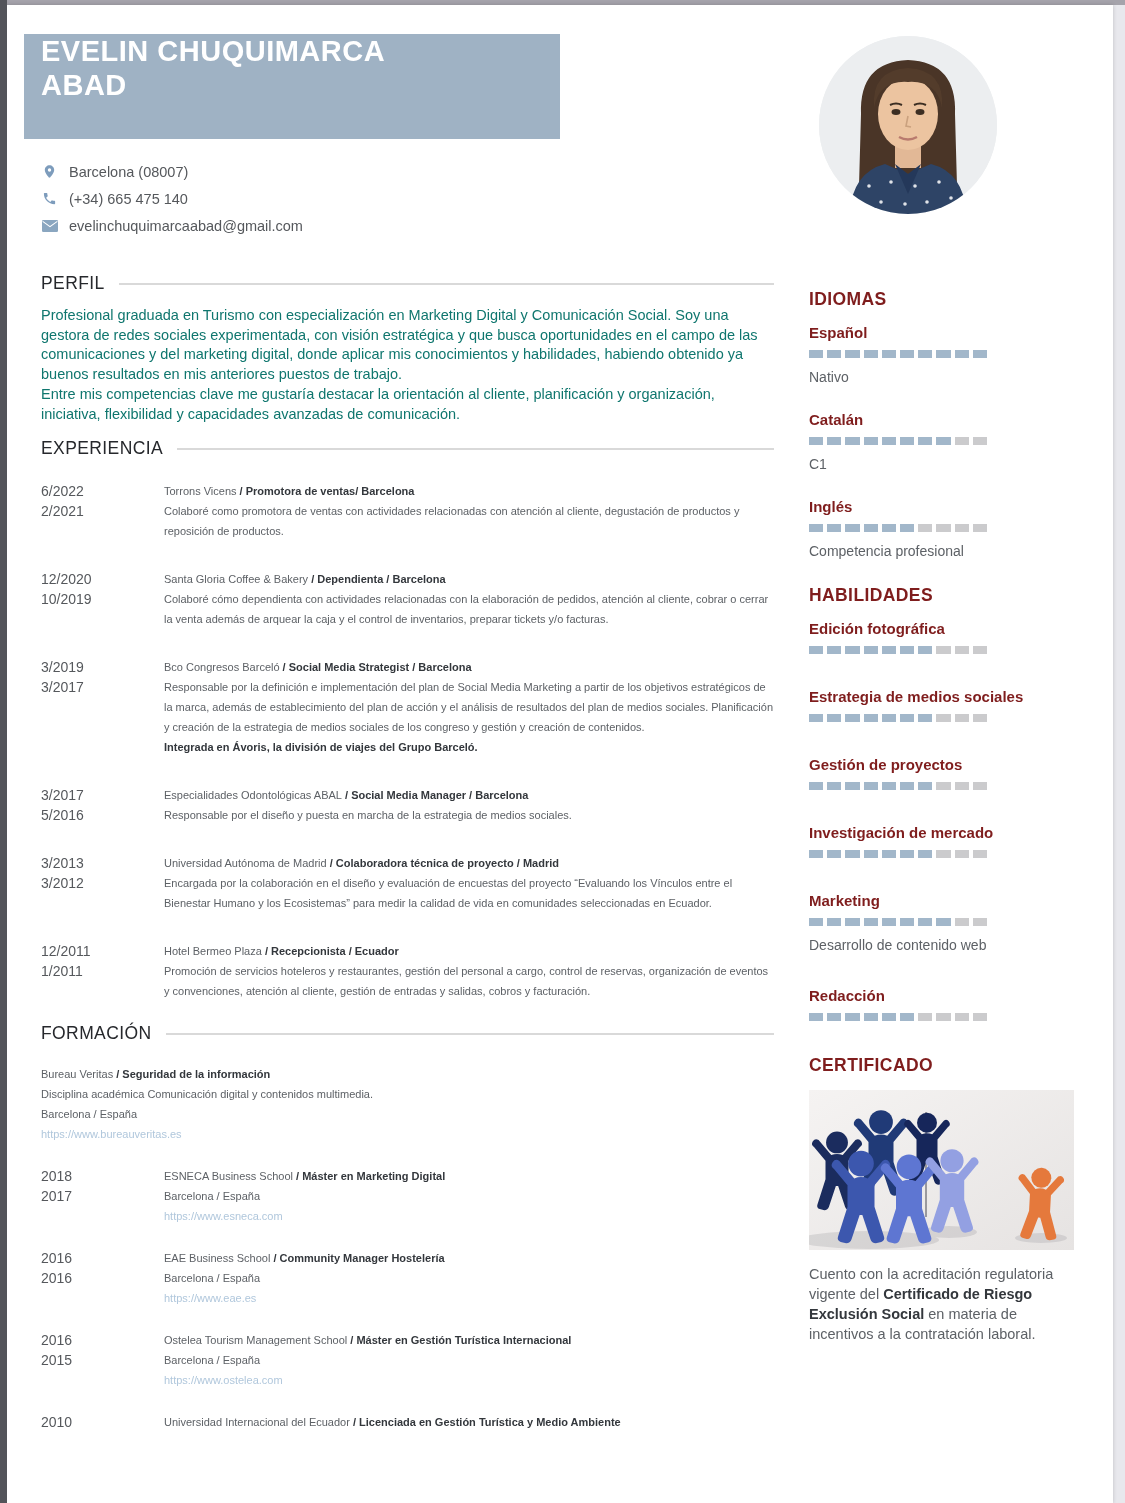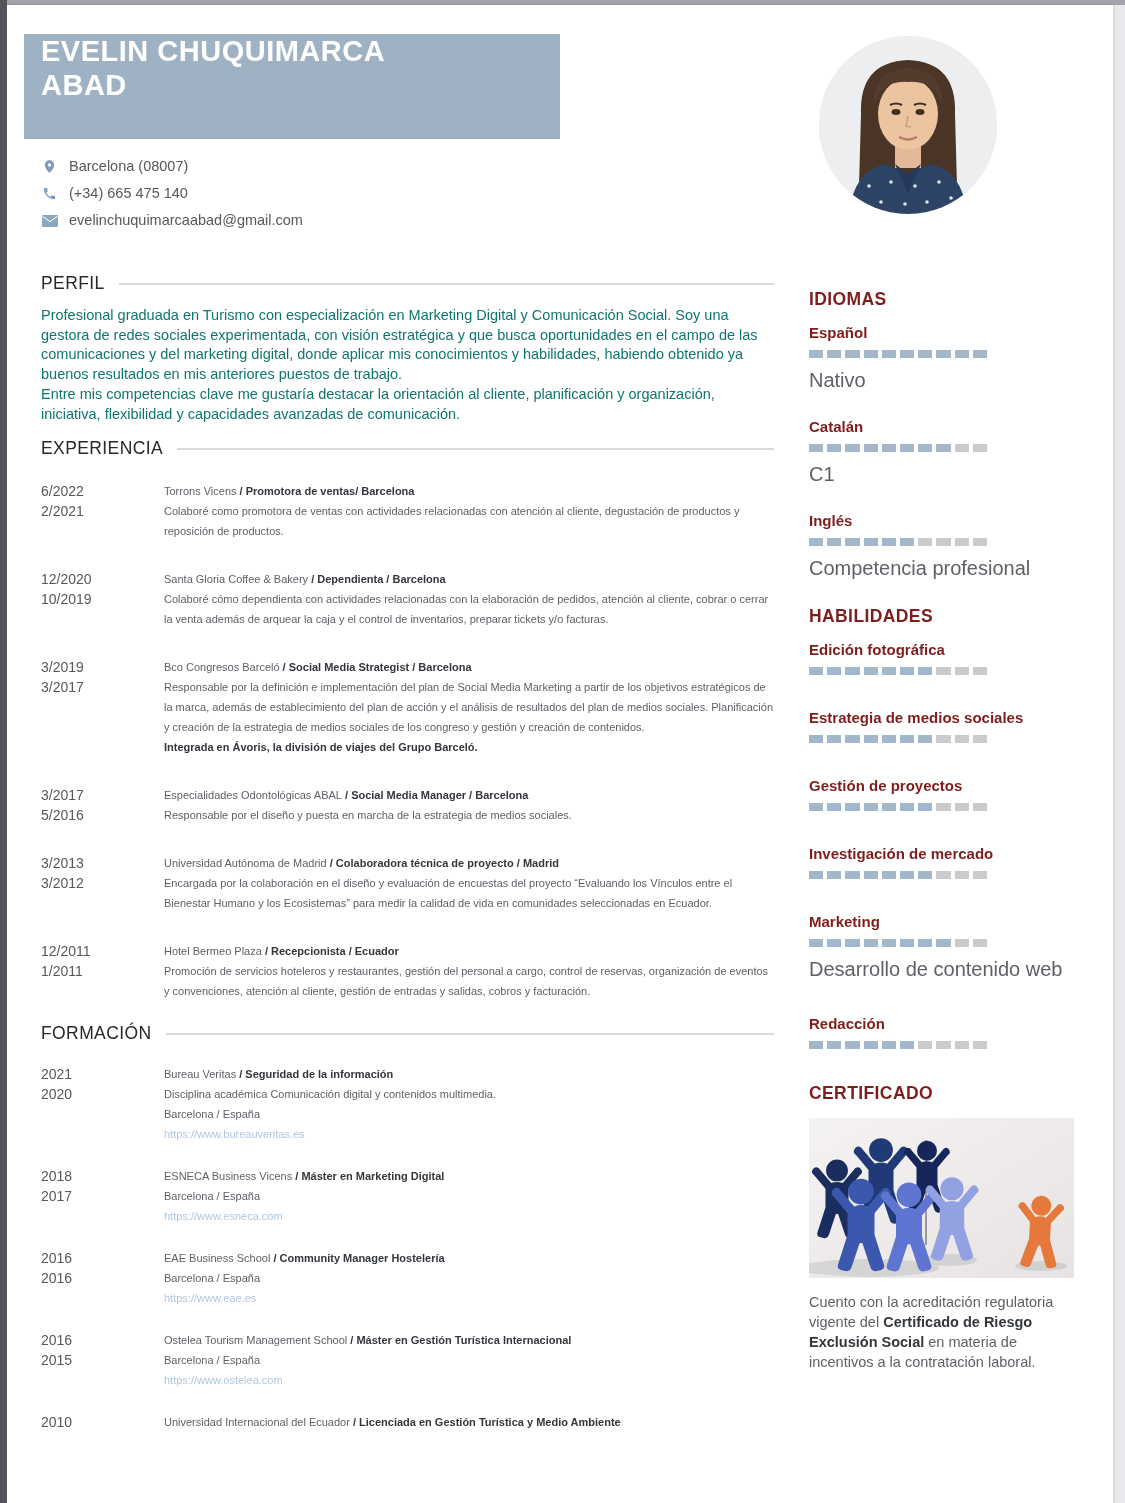--- a/index.html
+++ b/index.html
@@ -28,21 +28,21 @@
   }
   .name-banner h1{
     margin:0;font-size:29px;line-height:1.18;font-weight:bold;
     letter-spacing:0.5px;max-width:430px;
   }
   .photo-wrap{
     position:absolute;left:812px;top:31px;width:178px;height:178px;
     border-radius:50%;overflow:hidden;background:#eceef0;z-index:2;
   }
   .contact{margin-top:19px;}
-  .contact-row{display:flex;height:27px;}
+  .contact-row{display:flex;align-items:center;height:27px;}
   .contact-row .cicon{width:17px;height:17px;margin-right:11px;flex-shrink:0;display:flex;align-items:center;justify-content:center;}
   .contact-row .ctext{font-size:14.5px;color:#55585c;}
   
   .sec-head{display:flex;align-items:center;margin-top:34px;margin-bottom:12px;}
   .sec-head h2{margin:0;font-size:17.5px;font-weight:normal;color:#26282c;letter-spacing:0.4px;}
   .sec-head .rule{flex:1;height:2px;background:#d9d9d9;margin-left:14px;}
   .para{margin:0 0 0 0;font-size:14.5px;line-height:19.7px;color:#0f766e;}
   .entry{display:flex;margin-bottom:28px;}
   .entry .dates{width:123px;flex-shrink:0;font-size:14px;line-height:20px;color:#55585c;}
   .entry .ebody{flex:1;font-size:11px;line-height:20px;color:#5d6166;}
@@ -56,21 +56,21 @@
   .sidebar{margin-top:284px;}
   .side-head{margin:0 0 14px 0;font-size:17.5px;font-weight:bold;color:#7f1d1d;letter-spacing:0.4px;}
   .lang-item{margin-bottom:26px;}
   .skill-item{margin-bottom:34px;}
   .li-name{font-size:15px;font-weight:bold;color:#7f1d1d;}
   .bar{display:flex;margin-top:9px;width:178px;}
   .seg{width:14.2px;height:8px;margin-right:4px;}
   .seg:last-child{margin-right:0;}
   .seg.on{background:#a2b7ca;}
   .seg.off{background:#cbcbcd;}
-  .li-label{margin-top:11px;font-size:20px;color:#5d6166;}
+  .li-label{margin-top:11px;font-size:14px;color:#5d6166;}
   .skills-block{margin-top:6px;}
   .cert-block{margin-top:0;}
   .cert-img{margin-top:2px;width:265px;height:160px;display:block;}
   .cert-text{margin-top:14px;font-size:14.5px;line-height:20px;color:#5d6166;}
 </style>
 </head>
 <body>
 
 <div class="top-strip"></div>
 <div class="left-strip"></div>
@@ -223,32 +223,28 @@
             </div>
           </div>
         </div>
 
       <div class="sec-head" style="margin-top:-6px;">
         <h2>FORMACIÓN</h2>
         <div class="rule"></div>
       </div>
       <div class="edu-list" id="edu-list">
           <div class="entry" style="margin-bottom: 22px;">
-            <div class="dates">
-              <div>2021</div>
-              <div>2020</div>
-            </div>
             <div class="ebody"><div class="title-line"><span>Bureau Veritas</span><span class="b"> / </span><span class="b">Seguridad de la información</span></div><div>Disciplina académica Comunicación digital y contenidos multimedia.</div><div>Barcelona / España</div><a class="edu-link" href="#">https://www.bureauveritas.es</a></div>
           </div>
           <div class="entry" style="margin-bottom: 22px;">
             <div class="dates">
               <div>2018</div>
               <div>2017</div>
             </div>
-            <div class="ebody"><div class="title-line"><span>ESNECA Business Vicens</span><span class="b"> / </span><span class="b">Máster en Marketing Digital</span></div><div>Barcelona / España</div><a class="edu-link" href="#">https://www.esneca.com</a></div>
+            <div class="ebody"><div class="title-line"><span>ESNECA Business School</span><span class="b"> / </span><span class="b">Máster en Marketing Digital</span></div><div>Barcelona / España</div><a class="edu-link" href="#">https://www.esneca.com</a></div>
           </div>
           <div class="entry" style="margin-bottom: 22px;">
             <div class="dates">
               <div>2016</div>
               <div>2016</div>
             </div>
             <div class="ebody"><div class="title-line"><span>EAE Business School</span><span class="b"> / </span><span class="b">Community Manager Hostelería</span></div><div>Barcelona / España</div><a class="edu-link" href="#">https://www.eae.es</a></div>
           </div>
           <div class="entry" style="margin-bottom: 22px;">
             <div class="dates">

